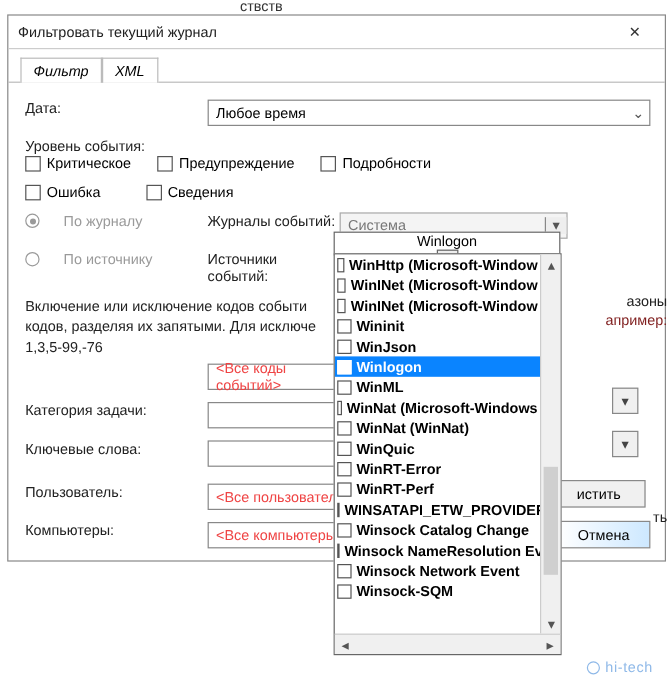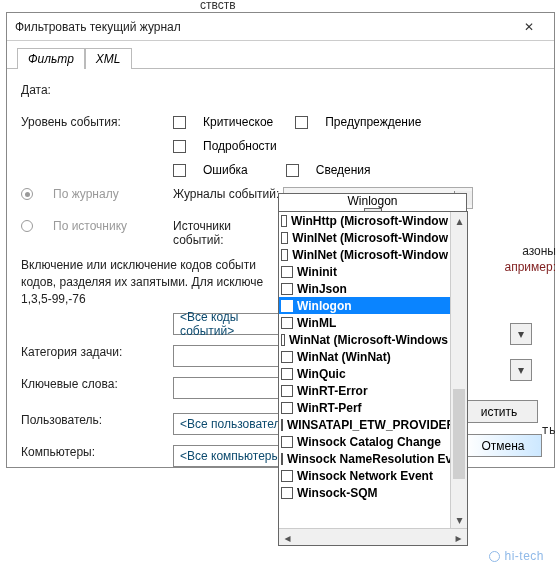--- a/index.html
+++ b/index.html
@@ -11,39 +11,39 @@
   .titlebar .close { width: 42px; height: 20px; display:flex; align-items:center; justify-content:center; color:#333; }
 
   .tabstrip { display:flex; padding: 6px 0 0 10px; border-bottom:1px solid #bbb; gap:0; }
   .tab { border:1px solid #bbb; border-bottom:none; padding: 3px 10px; background:#fff; position:relative; top:1px;font-style:italic; }
   .tab.active { background:#fff; }
 
   .panel { padding: 14px 12px 8px 14px; }
   .row { display:flex; align-items:flex-start; margin-bottom: 10px; min-height: 22px; }
   .row .label { width: 152px; color:#222; }
   .row .control { flex:1; }
-  .row.multi { align-items:flex-start; }
+  .row.multi { align-items:flex-start;flex-direction:column; }
 
   .combo { display:flex; align-items:center; border:1px solid #888; height:22px; background:#fff; width: 100%; }
   .combo.disabled { color:#777; border-color:#aaa; background:#f4f4f4; }
   .combo .text { flex:1; padding: 0 6px; overflow:hidden; white-space:nowrap; }
   .combo .btn { width:18px; text-align:center; border-left:0; color:#555; }
   .select-boxed .btn { border-left:1px solid #888; background:#eee; }
 
   .checks { display:flex; flex-wrap:wrap; gap: 10px 22px; }
-  .chk { display:flex; align-items:center; gap:17px; }
+  .chk { display:flex; align-items:center; gap:5px; }
   .chk .box { width:13px; height:13px; border:1px solid #555; background:#fff; }
 
   .radio-row { display:flex; align-items:center; gap:20px; color:#9a9a9a; }
   .radio { width:12px; height:12px; border:1px solid #9a9a9a; border-radius:50%; display:flex; align-items:center; justify-content:center; }
   .radio .dot { width:5px; height:5px; border-radius:50%; background:#9a9a9a; }
 
   .desc { color:#222; line-height:1.4; margin: 6px 0 6px 0; }
 
-  .textfield { border:1px solid #888; height:22px; padding:0 6px; background:#fff; color:#0c4a6e; display:flex; align-items:center; }
+  .textfield { border:1px solid #888; height:22px; padding:0 6px; background:#fff; color:#ef4444; display:flex; align-items:center; }
   .textfield.black { color:#222; }
   .smallbtn { width:22px; height:22px; border:1px solid #888; background:#f0f0f0; margin-left:4px; display:flex; align-items:center; justify-content:center; color:#444; }
 
   .buttons-row { position:absolute; right:16px; bottom:44px; display:flex; gap:8px; }
   .button { border:1px solid #888; background:#f0f0f0; height:23px; min-width:78px; padding:0 12px; display:flex; align-items:center; justify-content:center; }
 
   
   .listbox { position:absolute; left:278px; top:211px; width:190px; height:335px; border:1px solid #666; background:#fff; display:flex; flex-direction:column; z-index:5; }
   .listbox.open-combo { position:absolute; left:278px; top:193px; width:189px; height:20px; border:1px solid #666; background:#fff; display:flex; align-items:center; }
   .open-combo .text { flex:1; padding:0 4px; }
@@ -81,20 +81,26 @@
 
   <div class="tabstrip">
     <div class="tab active">Фильтр</div>
     <div class="tab">XML</div>
   </div>
 
   <div class="panel">
 
     <div class="row">
       <div class="label">Дата:</div>
+      <div class="control">
+        <div class="combo">
+          <div class="text">Любое время</div>
+          <div class="btn">⌄</div>
+        </div>
+      </div>
     </div>
 
     <div class="row multi">
       <div class="label">Уровень события:</div>
       <div class="control">
         <div class="checks">
           <label class="chk">
               <span class="box"></span>
               <span>Критическое</span>
             </label>
@@ -283,18 +289,18 @@
   </div>
   <div class="scroll-h">
     <div class="arrow">◂</div>
     <div style="flex:1"></div>
     <div class="arrow">▸</div>
   </div>
 </div>
 
 <div style="position:absolute; right:2px; top:244px; color:#222;">азоны</div>
 <div style="position:absolute; right:2px; top:260px; color:#7f1d1d;">апример:</div>
-<div style="position:absolute; right:2px; top:424px; color:#222;font-family:Liberation Mono, monospace;">ть</div>
+<div style="position:absolute; right:2px; top:424px; color:#222;">ть</div>
 
 <div class="watermark">
   <span class="ring"></span>
   <span>hi-tech</span>
 </div>
 
 </body></html>

